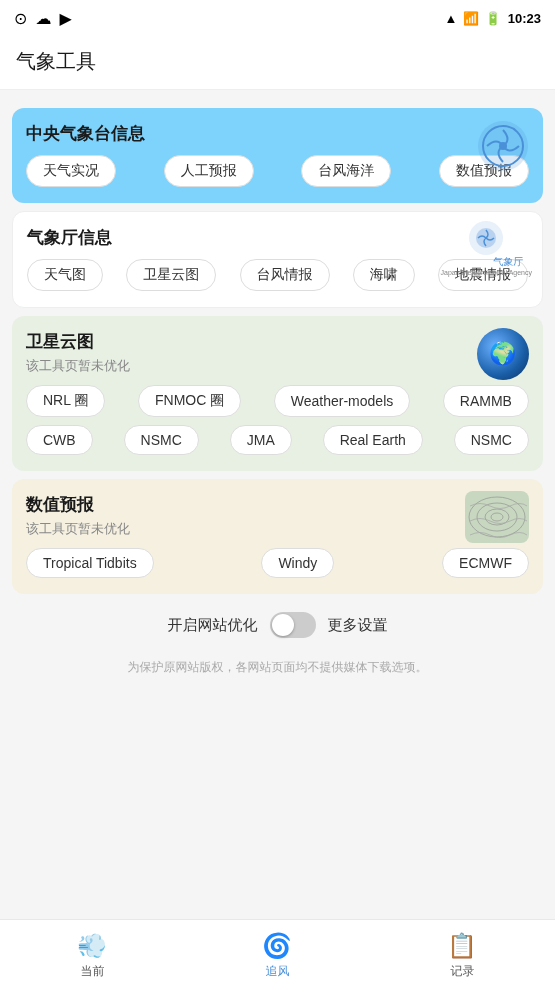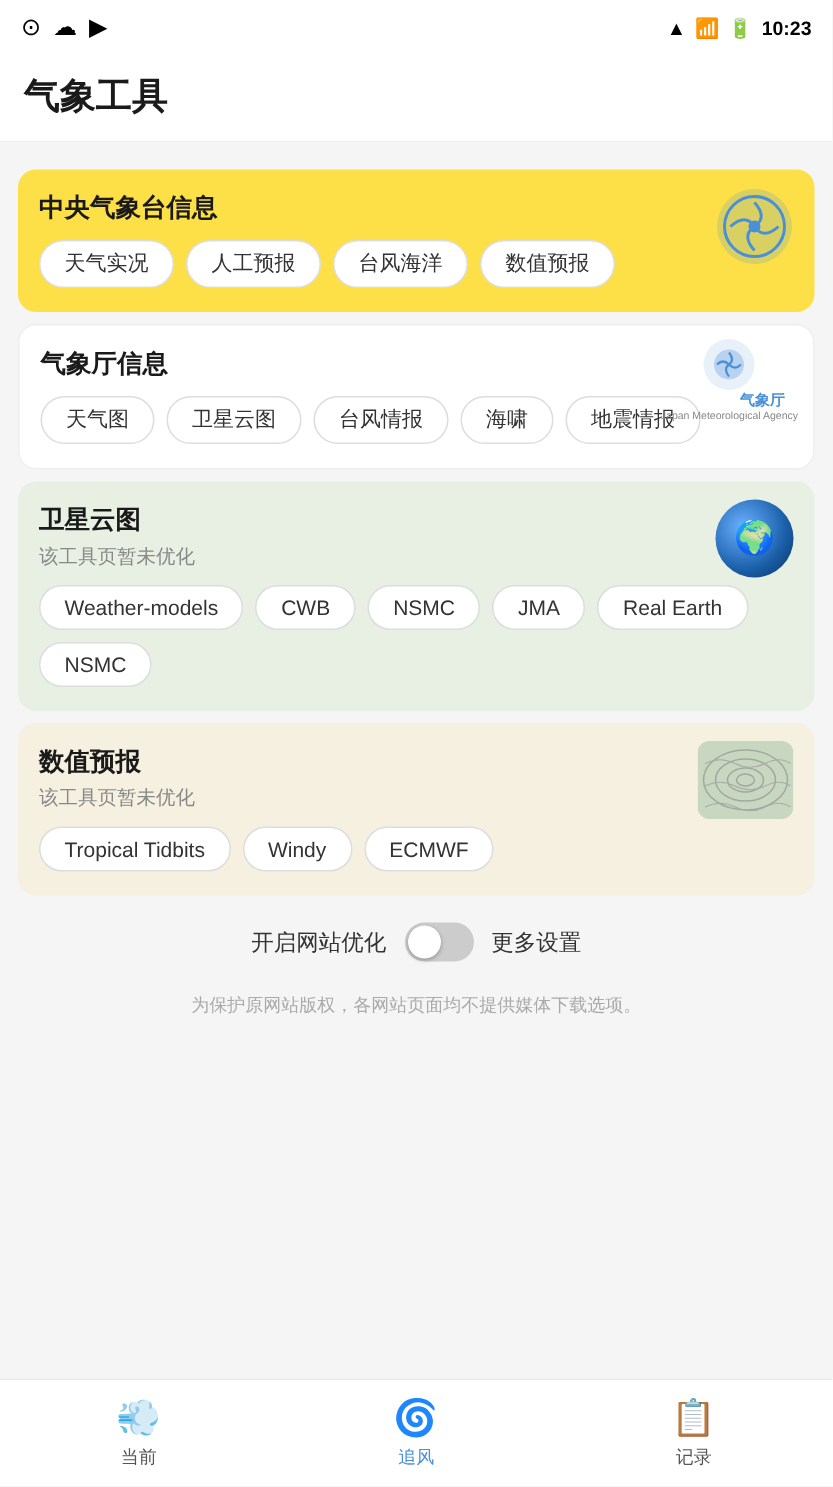--- a/index.html
+++ b/index.html
@@ -35,39 +35,39 @@
       font-weight: 600;
     }
 
     
     .app-title-bar {
       background: #fff;
       padding: 12px 16px 14px;
       border-bottom: 1px solid #eee;
     }
     .app-title {
-      font-size: 24px;
-      font-weight: 700;
+      font-size: 20px;
+      font-weight: 400;
       color: #1a1a1a;
     }
 
     
     .main-content {
       padding: 10px 0 80px;
     }
 
     
     .section-card {
       margin: 8px 12px;
       border-radius: 12px;
       padding: 14px 14px 16px;
       position: relative;
     }
 
-    .section-card.purple-bg { background: #fde047; }
+    .section-card.purple-bg { background: #7dd3fc; }
     .section-card.white-bg { background: #fff; border: 1px solid #eee; }
     .section-card.green-bg { background: #e8f0e4; }
     .section-card.yellow-bg { background: #f5f0e0; }
 
     .section-title {
       font-size: 17px;
       font-weight: 700;
       color: #1a1a1a;
       margin-bottom: 4px;
     }
@@ -85,20 +85,21 @@
       width: 52px;
       height: 52px;
     }
 
     
     .btn-row {
       display: flex;
       flex-wrap: wrap;
       gap: 8px;
       margin-top: 10px;
+      justify-content: space-between;
     }
 
     .tag-btn {
       background: #fff;
       border: 1.5px solid #ddd;
       border-radius: 20px;
       padding: 6px 16px;
       font-size: 14px;
       color: #333;
       cursor: pointer;
@@ -253,21 +254,21 @@
 
     <div class="section-logo" style="width:auto; right:10px; top:10px; display:flex; align-items:center; gap:4px;">
       <div style="display:flex; flex-direction:column; align-items:center;">
         <div style="background:#e8f0fa; border-radius:50%; width:34px; height:34px; display:flex; align-items:center; justify-content:center;">
           <svg width="22" height="22" viewBox="0 0 22 22">
             <circle cx="11" cy="11" r="10" fill="#4a90d9" opacity="0.3"></circle>
             <path d="M11 3 Q15 8 11 11 Q7 14 11 19" fill="none" stroke="#4a90d9" stroke-width="1.5"></path>
             <path d="M3 11 Q7 7 11 11 Q15 15 19 11" fill="none" stroke="#4a90d9" stroke-width="1.5"></path>
           </svg>
         </div>
-        <span style="font-size:10px; color:#4a90d9; font-weight:700; white-space:nowrap;margin-left:44px;">气象厅</span>
+        <span style="font-size:10px; color:#4a90d9; font-weight:400; white-space:nowrap;margin-left:44px;">气象厅</span>
         <span style="font-size:7px; color:#888; white-space:nowrap;">Japan Meteorological Agency</span>
       </div>
     </div>
     <div class="section-title">气象厅信息</div>
     <div class="btn-row">
       <button class="tag-btn">天气图</button>
       <button class="tag-btn">卫星云图</button>
       <button class="tag-btn">台风情报</button>
       <button class="tag-btn">海啸</button>
       <button class="tag-btn">地震情报</button>
@@ -275,21 +276,24 @@
   </div>
 
   <div class="section-card green-bg">
 
     <div class="section-logo satellite-logo">
       🌍
     </div>
     <div class="section-title">卫星云图</div>
     <div class="section-subtitle">该工具页暂未优化</div>
     <div class="btn-row">
+      <button class="tag-btn">NRL 圈</button>
+      <button class="tag-btn">FNMOC 圈</button>
       <button class="tag-btn">Weather-models</button>
+      <button class="tag-btn">RAMMB</button>
       <button class="tag-btn">CWB</button>
       <button class="tag-btn">NSMC</button>
       <button class="tag-btn">JMA</button>
       <button class="tag-btn">Real Earth</button>
       <button class="tag-btn">NSMC</button>
     </div>
   </div>
 
   <div class="section-card yellow-bg">
 

